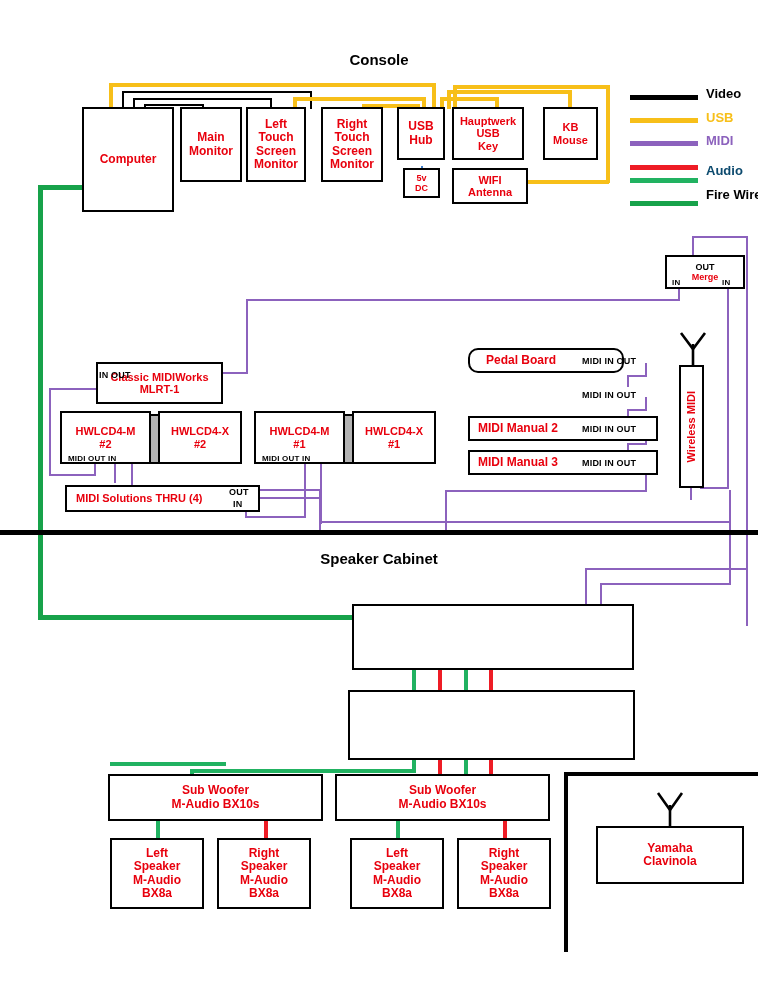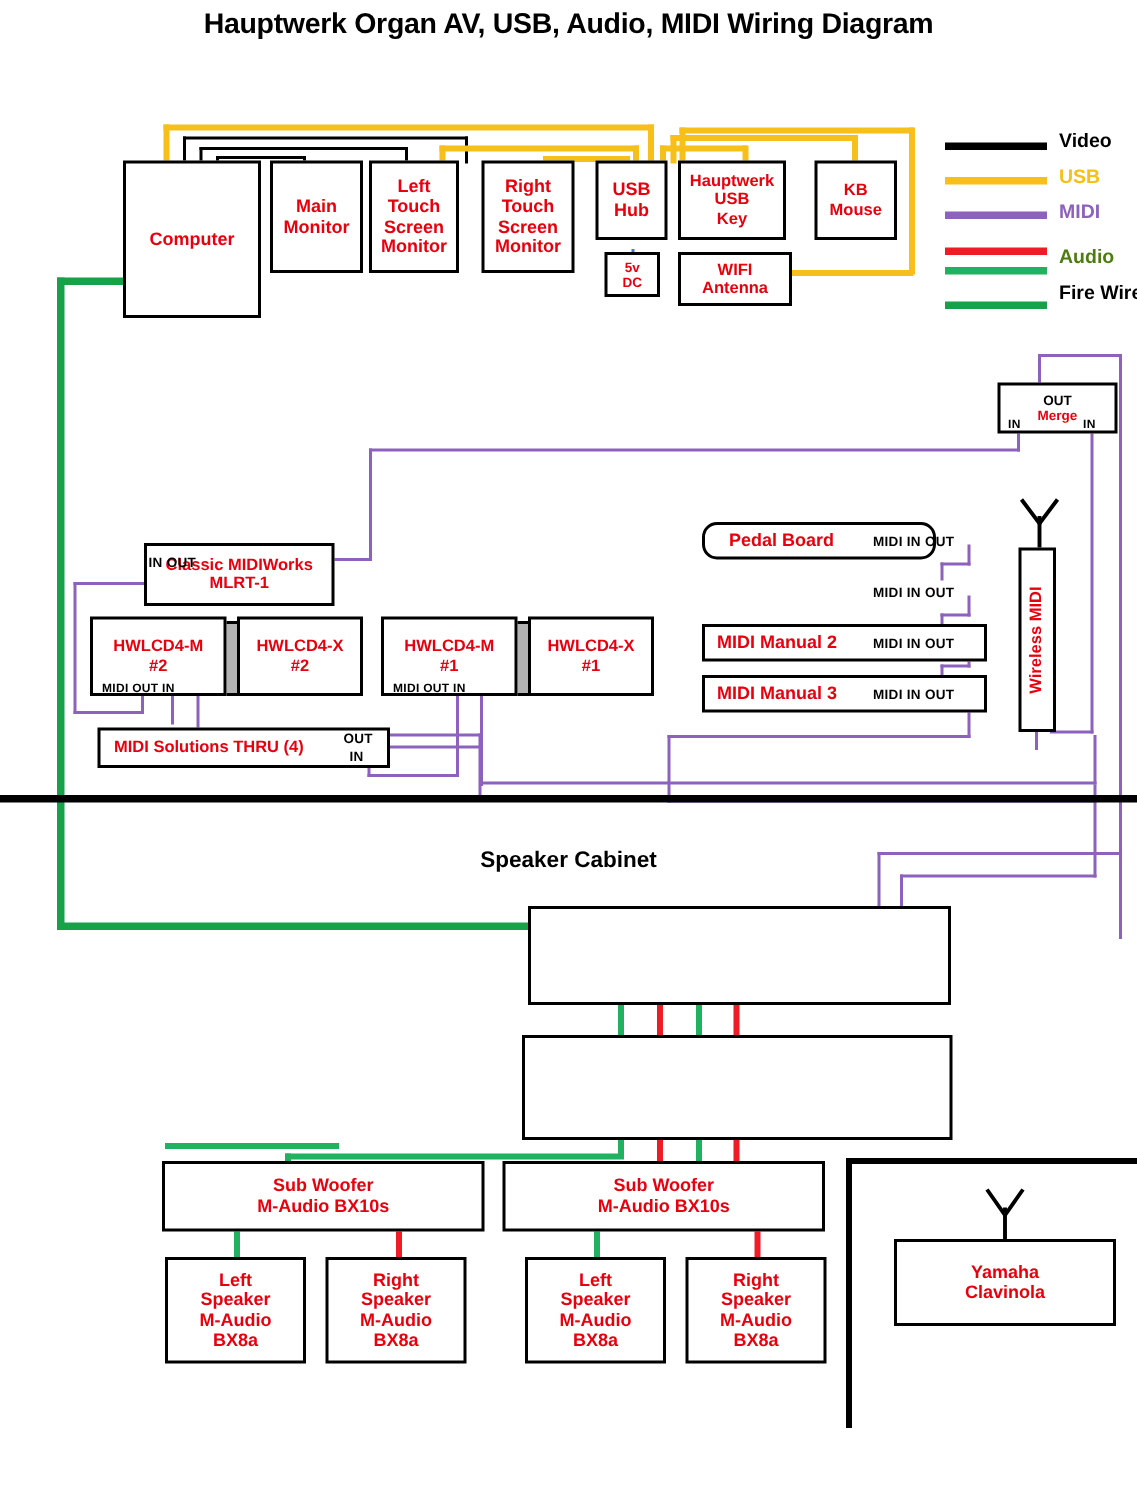--- a/index.html
+++ b/index.html
@@ -103,34 +103,34 @@
     writing-mode:vertical-rl;
     transform:rotate(180deg);
     white-space:nowrap;
   }
 </style>
 </head>
 <body>
 
 <div id="diagram">
 
-  <div class="title">Hauptwerk Organ AV, USB, Audio, MIDI Wiring Diagram</div>
+  <div class="section-head" style="left:0;top:51px;width:758px;">Console</div>
 
   <div class="legend-line" style="left:630px;top:95px;width:68px;background:#000000;"></div>
   <div class="legend-text" style="left:706px;top:87px;color:#000000;">Video</div>
 
   <div class="legend-line" style="left:630px;top:118px;width:68px;background:#f7bf19;"></div>
   <div class="legend-text" style="left:706px;top:111px;color:#f7bf19;">USB</div>
 
   <div class="legend-line" style="left:630px;top:141px;width:68px;background:#8c62bd;"></div>
   <div class="legend-text" style="left:706px;top:134px;color:#8c62bd;">MIDI</div>
 
   <div class="legend-line" style="left:630px;top:165px;width:68px;background:#ee1c25;"></div>
   <div class="legend-line" style="left:630px;top:178px;width:68px;background:#21b261;"></div>
-  <div class="legend-text" style="left:706px;top:164px;color:#4d7c0f;">Audio</div>
+  <div class="legend-text" style="left:706px;top:164px;color:#0c4a6e;">Audio</div>
 
   <div class="legend-line" style="left:630px;top:201px;width:68px;background:#17a24a;"></div>
   <div class="legend-text" style="left:706px;top:188px;color:#000000;width:46px;">Fire Wire</div>
 
   <div class="w h t2 video" style="left:122px;top:91px;width:190px;"></div>
   <div class="w v t2 video" style="left:122px;top:91px;height:18px;"></div>
   <div class="w v t2 video" style="left:310px;top:91px;height:18px;"></div>
 
   <div class="w h t2 video" style="left:133px;top:98px;width:139px;"></div>
   <div class="w v t2 video" style="left:133px;top:98px;height:11px;"></div>
@@ -375,21 +375,21 @@
 
   <svg class="ant" style="left:673px;top:330px;width:40px;height:36px;" viewBox="0 0 40 36">
     <path d="M8 3 L20 19 L32 3" stroke="#000" stroke-width="2.6" fill="none"></path>
     <path d="M20 14 L20 35" stroke="#000" stroke-width="2.6" fill="none"></path>
   </svg>
   <div class="box" style="left:679px;top:365px;width:25px;height:123px;">
     <span class="vert-text" style="font-size:11px;">Wireless MIDI</span>
   </div>
 
   <div class="divider" style="left:0;top:530px;width:758px;height:5px;"></div>
-  <div class="section-head" style="left:0;top:550px;width:758px;margin-top:15px;">Speaker Cabinet</div>
+  <div class="section-head" style="left:0;top:550px;width:758px;">Speaker Cabinet</div>
 
   <div class="w v t4 fwlite" style="left:412px;top:670px;height:26px;"></div>
   <div class="w v t4 audio" style="left:438px;top:670px;height:26px;"></div>
   <div class="w v t4 fwlite" style="left:464px;top:670px;height:26px;"></div>
   <div class="w v t4 audio" style="left:489px;top:670px;height:26px;"></div>
 
   <div class="w v t4 fwlite" style="left:412px;top:760px;height:12px;"></div>
   <div class="w h t4 fwlite" style="left:190px;top:769px;width:226px;"></div>
   <div class="w v t4 fwlite" style="left:190px;top:769px;height:11px;"></div>
 

